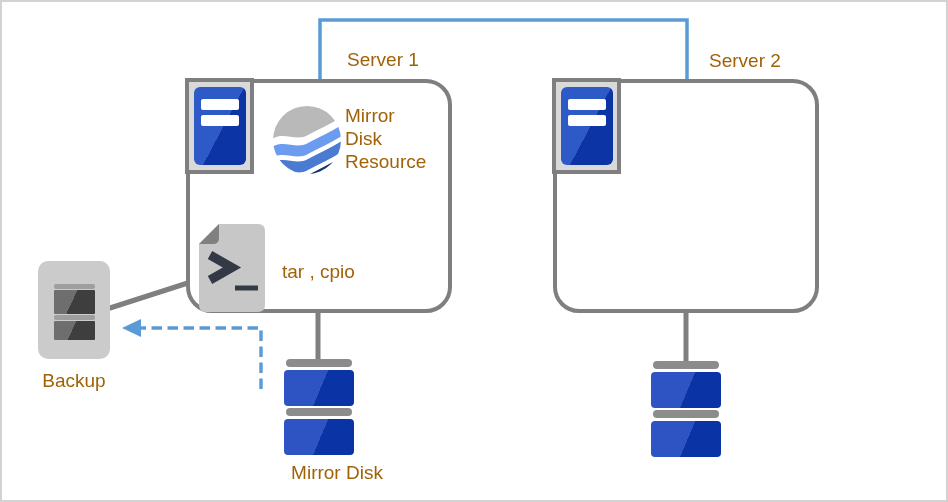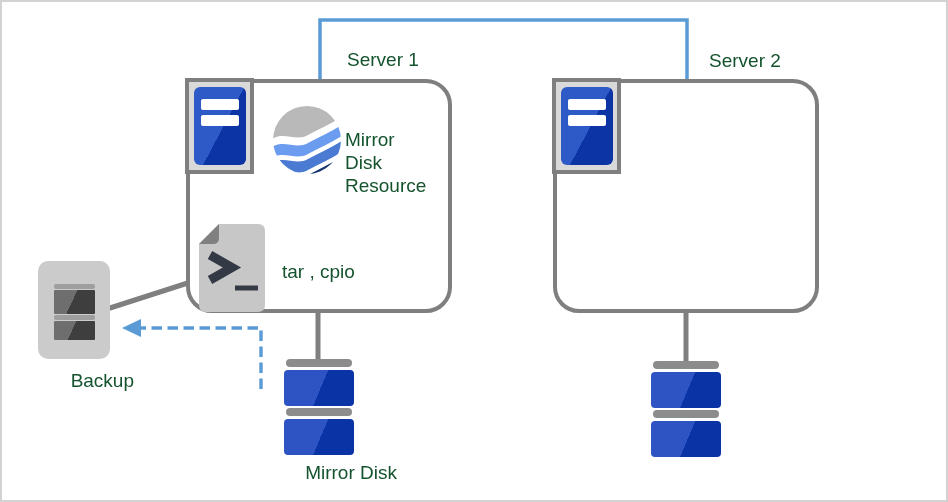--- a/index.html
+++ b/index.html
@@ -61,26 +61,26 @@
     height: 11px;
     border-radius: 2px;
     background: #ffffff;
   }
   .chip-bar.b1 { top: 12px; }
   .chip-bar.b2 { top: 28px; }
 
   
   .lbl {
     position: absolute;
-    color: #14532d;
+    color: #a16207;
     font-size: 19px;
     line-height: 23px;
     white-space: nowrap;
   }
-  .lbl.center { text-align: right; white-space: normal; }
+  .lbl.center { text-align: center; white-space: normal; }
 
   
   .disk-stack { position: absolute; width: 70px; }
   .disk-bar {
     position: absolute;
     left: 2px;
     width: 66px;
     height: 8px;
     border-radius: 4px;
     background: #8c8c8c;
@@ -152,21 +152,21 @@
           <circle cx="35" cy="34" r="34"></circle>
         </clipPath>
     </defs>
     <g clip-path="url(#globeClip)">
       <path d="M0,33 C12,25 24,36 36,29 C46,24 58,18 70,11 L70,0 L0,0 Z" fill="#B9B9B9"></path>
       <path d="M0,41 C12,33 24,44 36,37 C46,32 58,26 70,19 L70,30 C58,37 46,43 36,48 C24,55 12,44 0,52 Z" fill="#6C9CEF"></path>
       <path d="M0,57 C12,49 24,60 36,53 C46,48 58,42 70,35 L70,46 C58,53 46,59 36,64 C24,71 12,60 0,68 Z" fill="#4B7AD3"></path>
       <path d="M0,73 C12,65 24,76 36,69 C46,64 58,58 70,51 L70,68 L0,68 Z" fill="#16386F"></path>
     </g>
   </svg>
-  <div class="lbl" style="left:343px; top:102px;margin-top:24px;">
+  <div class="lbl" style="left:343px; top:102px;">
     <div>Mirror</div>
     <div>Disk</div>
     <div>Resource</div>
   </div>
 
   <svg class="abs" style="left:197px; top:222px;" width="66" height="88" viewBox="0 0 66 88">
     <path d="M20,0 H59 Q66,0 66,7 V81 Q66,88 59,88 H7 Q0,88 0,81 V20 Z" fill="#C7C7C7"></path>
     <path d="M20,0 L20,14 Q20,20 14,20 L0,20 Z" fill="#808080"></path>
     <path d="M11,31 L33,43.5 L11,56" fill="none" stroke="#333a45" stroke-width="9"></path>
     <line x1="36" y1="64" x2="59" y2="64" stroke="#333a45" stroke-width="5"></line>
@@ -181,21 +181,21 @@
     </div>
   </div>
   <div class="lbl" style="left:707px; top:47px;text-align:right;">Server 2</div>
 
   <div class="disk-stack" style="left:282px; top:357px; height:96px;">
     <div class="disk-bar" style="top:0;"></div>
     <div class="disk-body" style="top:11px;"></div>
     <div class="disk-bar" style="top:49px;"></div>
     <div class="disk-body" style="top:60px;"></div>
   </div>
-  <div class="lbl center" style="left:235px; top:459px; width:160px;">Mirror Disk</div>
+  <div class="lbl center" style="left:255px; top:459px; width:160px;">Mirror Disk</div>
 
   <div class="disk-stack" style="left:649px; top:359px; height:96px;">
     <div class="disk-bar" style="top:0;"></div>
     <div class="disk-body" style="top:11px;"></div>
     <div class="disk-bar" style="top:49px;"></div>
     <div class="disk-body" style="top:60px;"></div>
   </div>
 
   <div class="backup-device" style="left:36px; top:259px;">
     <div class="bd-bar" style="top:23px;"></div>

